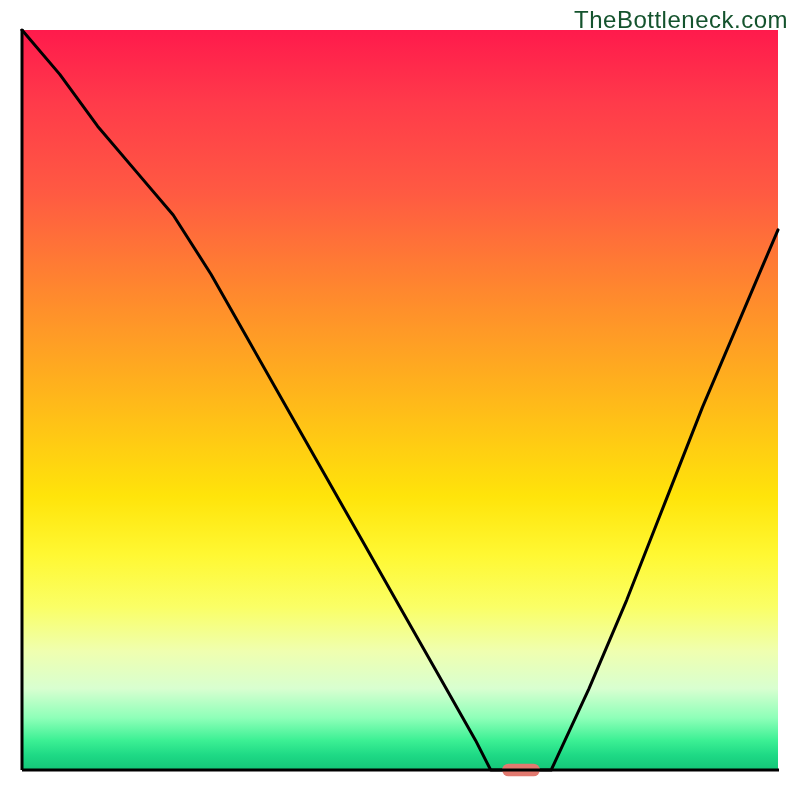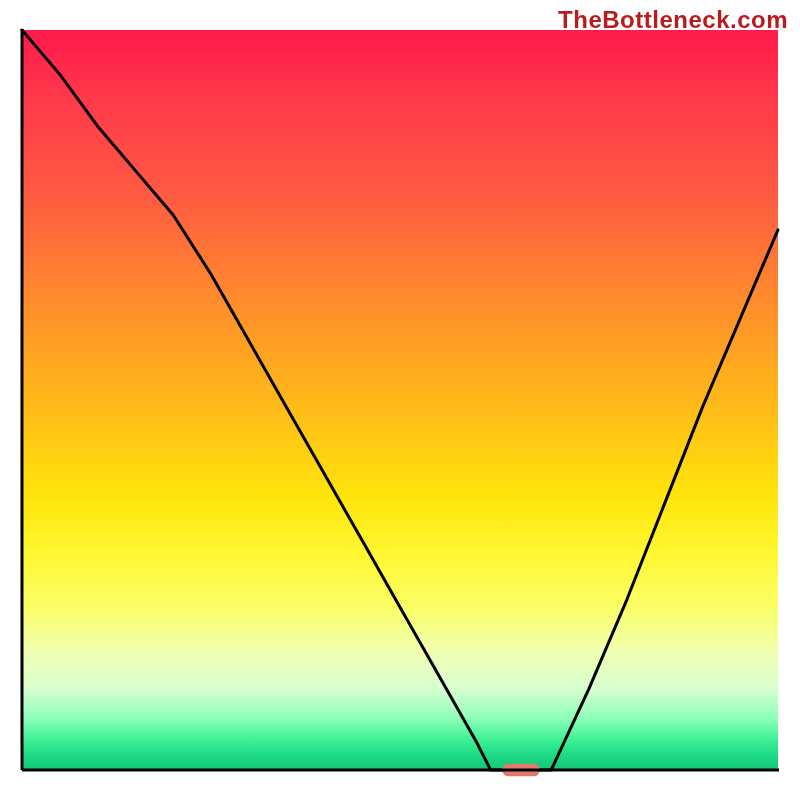--- a/index.html
+++ b/index.html
@@ -14,22 +14,22 @@
   .chart-wrap {
     position: relative;
     width: 800px;
     height: 800px;
   }
   .watermark {
     position: absolute;
     top: 6px;
     right: 12px;
     font-size: 24px;
-    font-weight: 700;
-    color: #b91c1c;
+    font-weight: 400;
+    color: #14532d;
     letter-spacing: 0.5px;
     z-index: 5;
   }
   .plot-area {
     position: absolute;
     left: 22px;
     top: 30px;
     width: 756px;
     height: 740px;
     background: linear-gradient(

